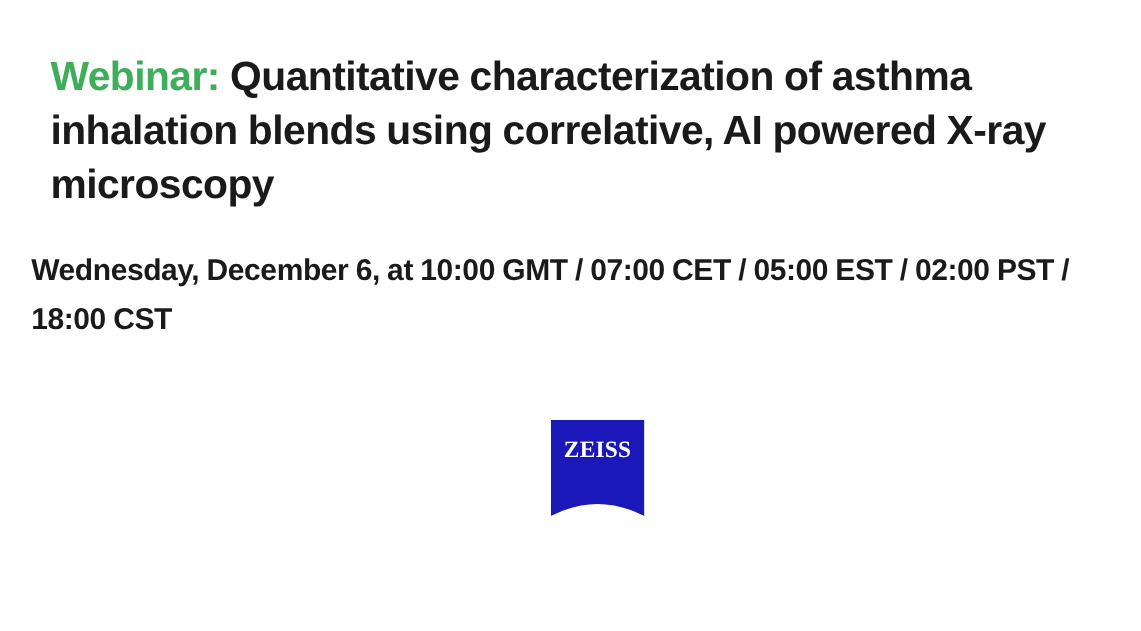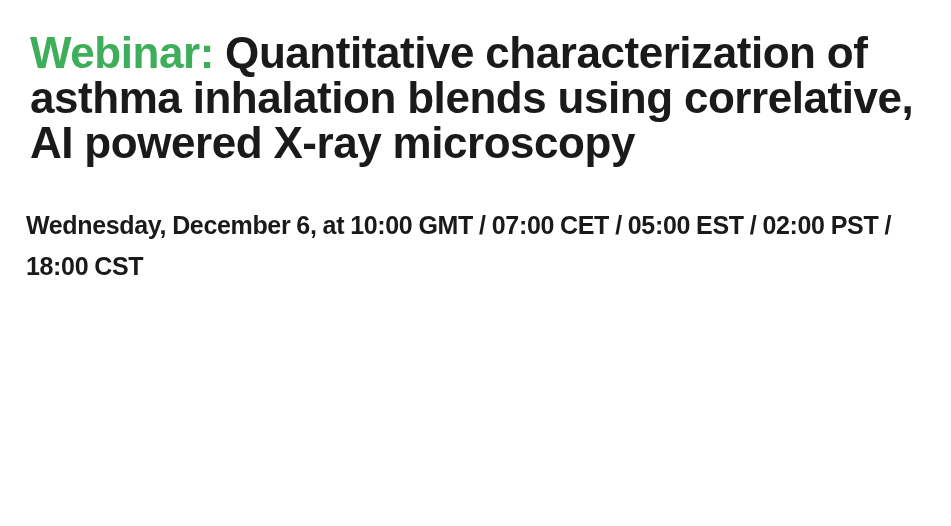--- a/index.html
+++ b/index.html
@@ -23,23 +23,23 @@
 
   
   .title-block {
     position: absolute;
     left: 26px;
     top: 26px;
     width: 910px;
   }
 
   .title {
-    margin: 4px;
+    margin: 16px;
     font-family: "Liberation Sans", sans-serif;
-    font-size: 44px;
+    font-size: 34px;
     font-weight: 700;
     line-height: 45px;
     letter-spacing: -0.45px;
     color: #1a1a1a;
     word-spacing: -0.5px;
   }
 
   .title .eyebrow {
     color: #3fae5a;
   }
@@ -92,14 +92,20 @@
 <div class="slide">
 
   <div class="title-block">
     <h1 class="title"><span class="eyebrow">Webinar:</span><span class="main"> Quantitative characterization of asthma inhalation blends using correlative, AI powered X-ray microscopy</span></h1>
   </div>
 
   <div class="datetime-block">
     <p class="datetime">Wednesday, December 6, at 10:00 GMT / 07:00 CET / 05:00 EST / 02:00 PST / 18:00 CST</p>
   </div>
 
+  <div class="logo-wrap">
+    <svg class="logo-svg" viewBox="0 0 78 80" xmlns="http://www.w3.org/2000/svg">
+      <path d="M0 0 H78 V80 Q39 60 0 80 Z" fill="#1a18b8"></path>
+      <text class="logo-text" x="39" y="31" text-anchor="middle">ZEISS</text>
+    </svg>
+  </div>
 
 </div>
 
 </body></html>

